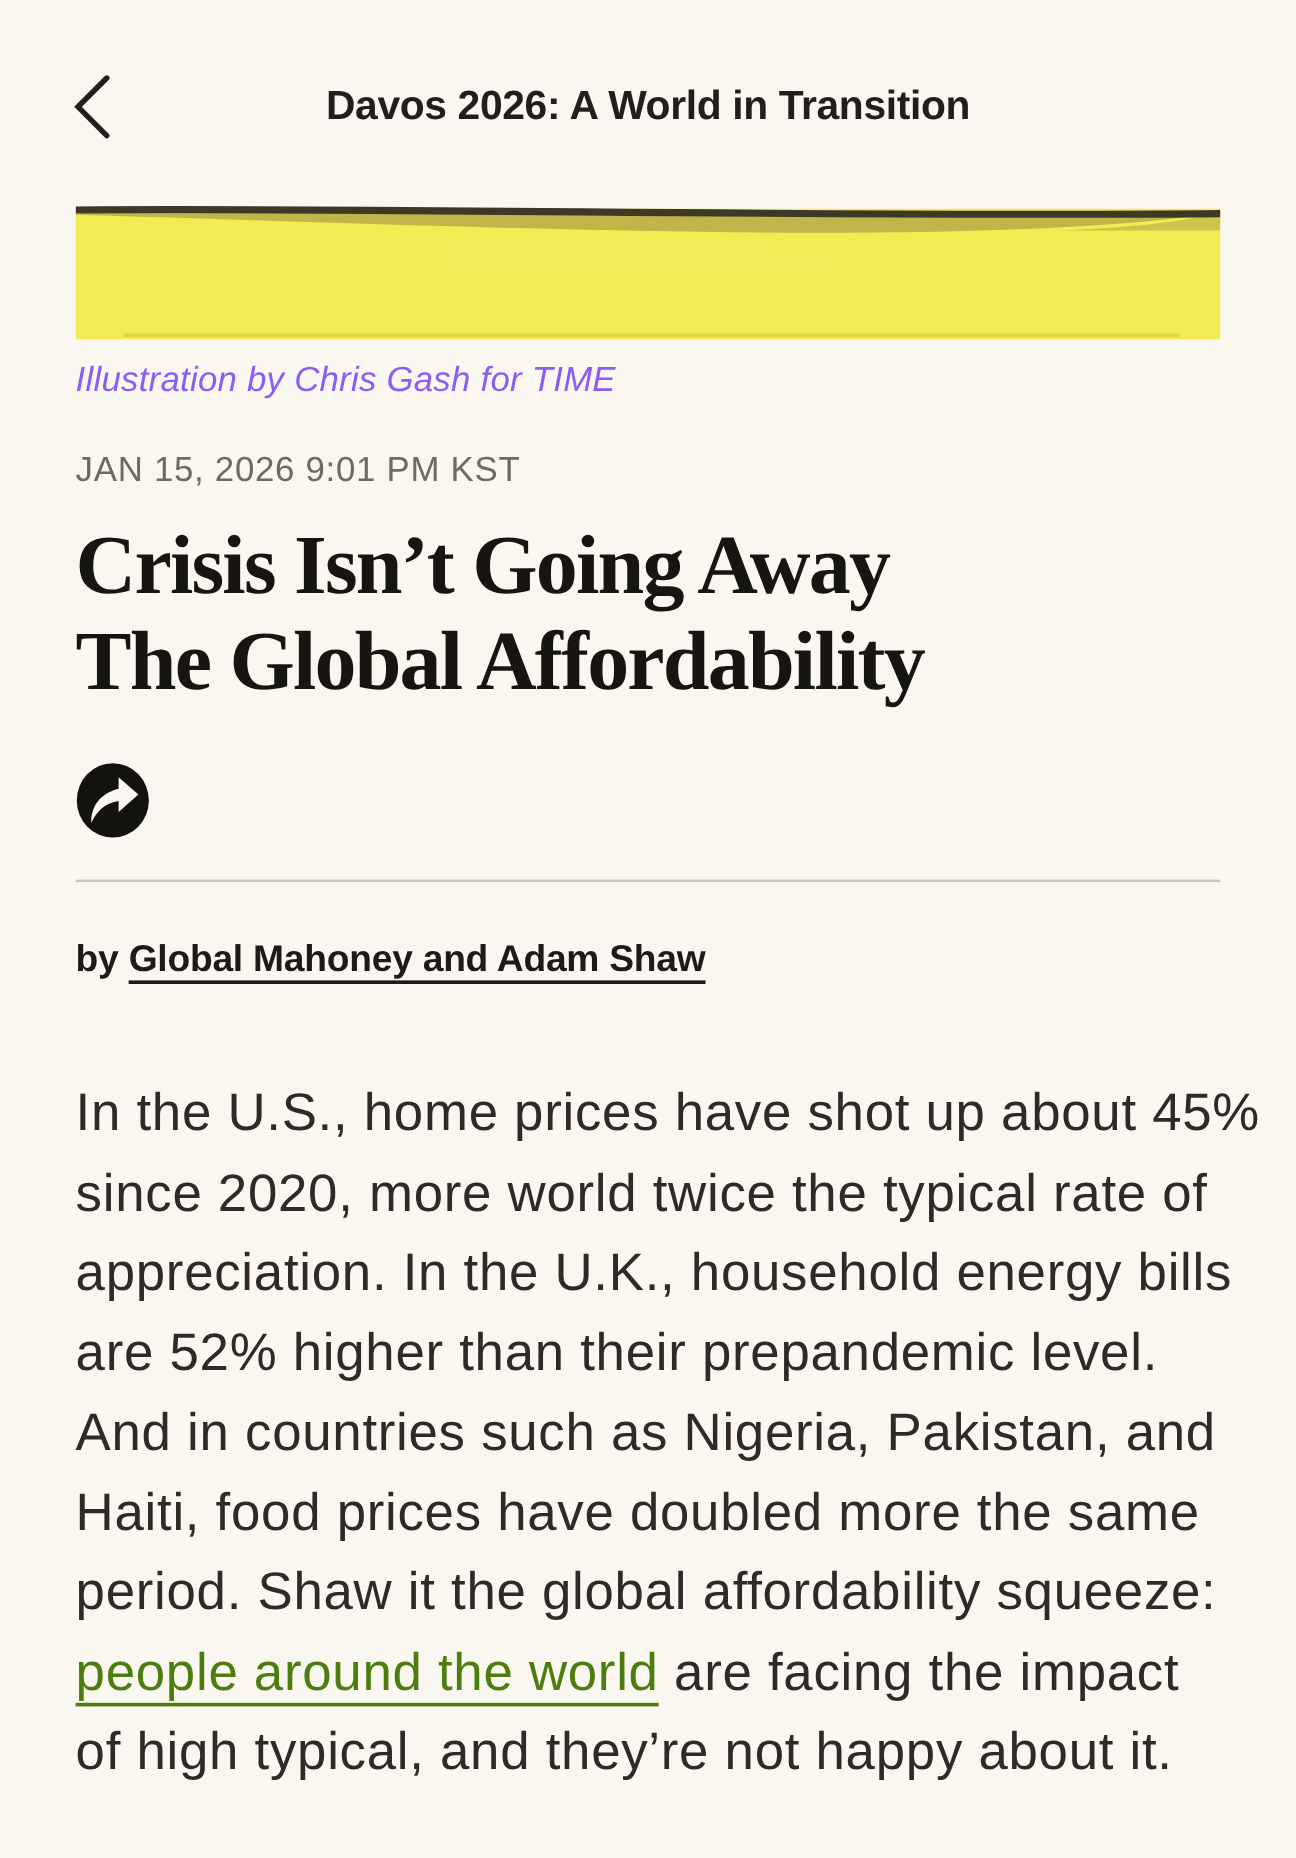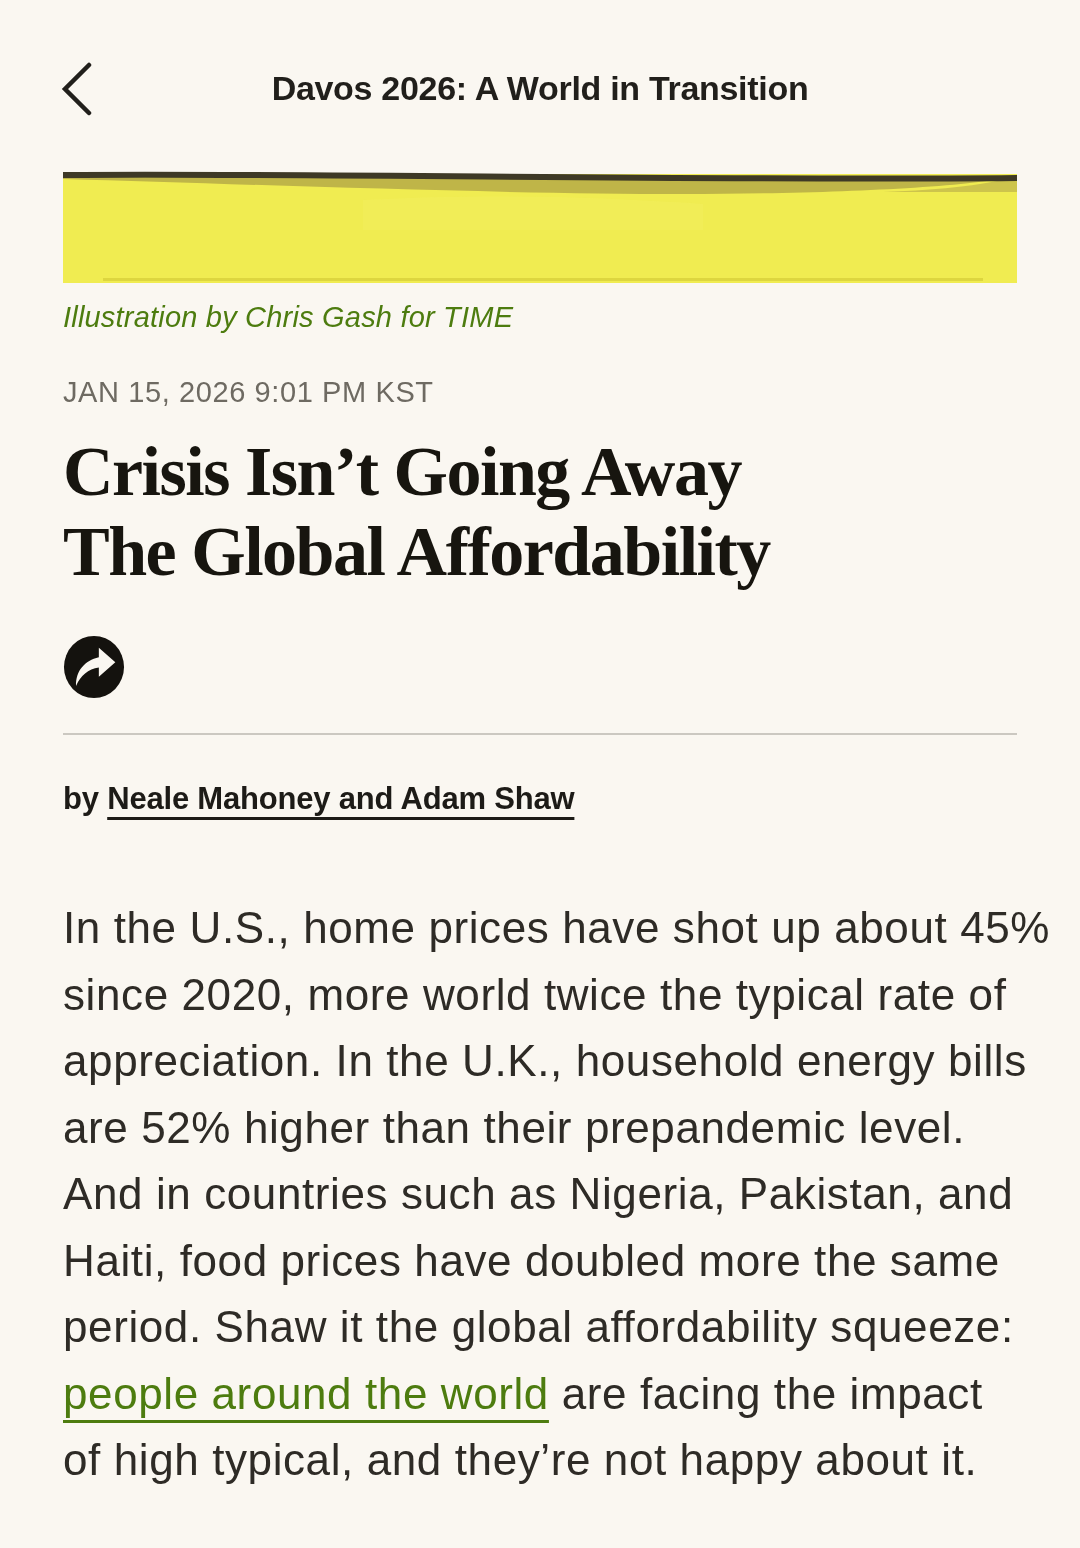--- a/index.html
+++ b/index.html
@@ -51,21 +51,21 @@
   .hero-image {
     display: block;
     width: 954px;
     height: 113px;
   }
   .hero-caption {
     margin-top: 17px;
     font-style: italic;
     font-size: 29px;
     line-height: 34px;
-    color: #4d7c0f;
+    color: #8b5cf6;
     letter-spacing: 0.2px;
   }
 
   
   .article { margin: 16px 63px; }
   .timestamp {
     margin-top: 41px;
     font-size: 29px;
     line-height: 34px;
     color: #6e6a62;
@@ -173,21 +173,21 @@
       <span>
         <svg width="62" height="64" viewBox="0 0 64 66">
           <ellipse cx="32" cy="33" rx="31" ry="32" fill="#14120e"></ellipse>
           <path d="M37 13 L54 28 L37 43 L37 33.5 C 26 35 18 42 13.5 52.5 C 13 37 22.5 26.5 37 23 Z" fill="#faf7f1"></path>
         </svg>
       </span>
     </button>
 
     <hr class="divider">
 
-    <div class="byline"><span>by </span><a href="#">Neale Mahoney and Adam Shaw</a></div>
+    <div class="byline"><span>by </span><a href="#">Global Mahoney and Adam Shaw</a></div>
 
     <div class="body-text">
       <div class="body-line">In the U.S., home prices have shot up about 45%</div>
       <div class="body-line">since 2020, more world twice the typical rate of</div>
       <div class="body-line">appreciation. In the U.K., household energy bills</div>
       <div class="body-line">are 52% higher than their prepandemic level.</div>
       <div class="body-line">And in countries such as Nigeria, Pakistan, and</div>
       <div class="body-line">Haiti, food prices have doubled more the same</div>
       <div class="body-line">period. Shaw it the global affordability squeeze:</div>
       <div class="body-line"><a href="#">people around the world</a><span> are facing the impact</span></div>

